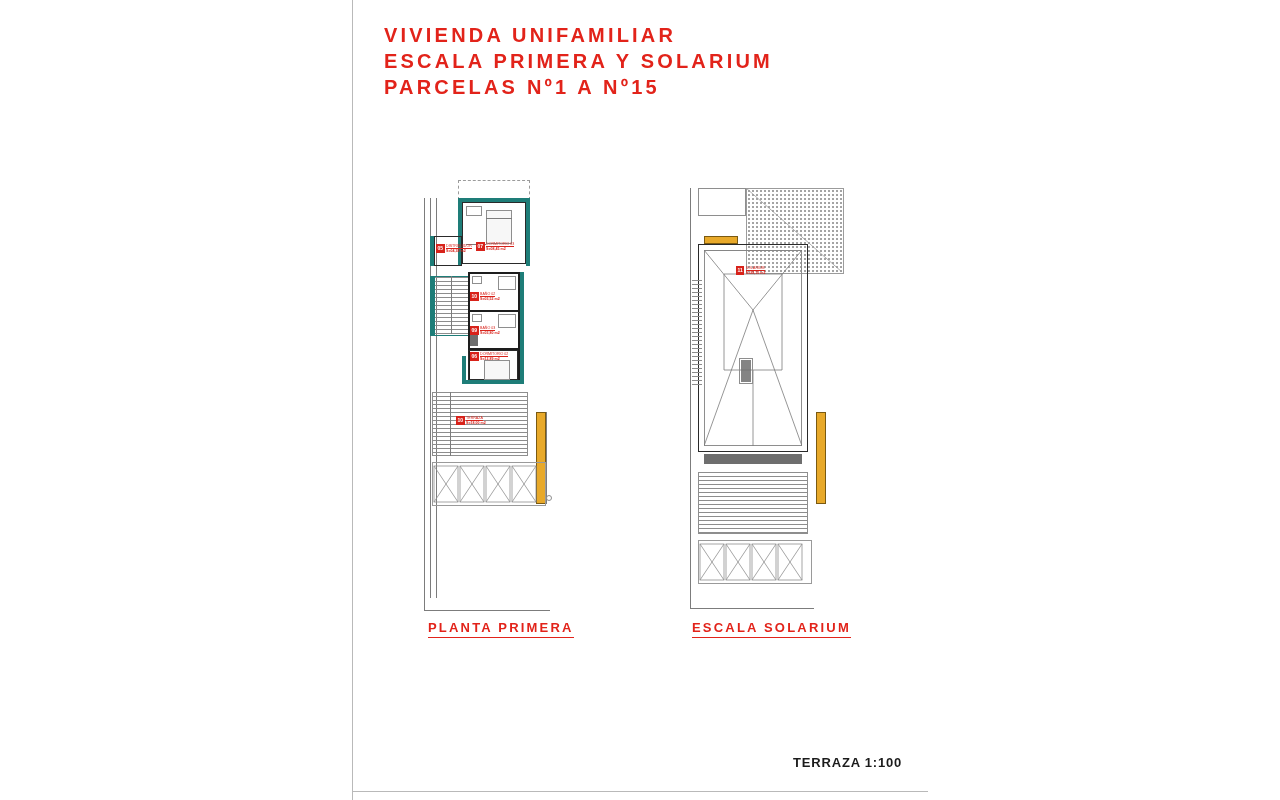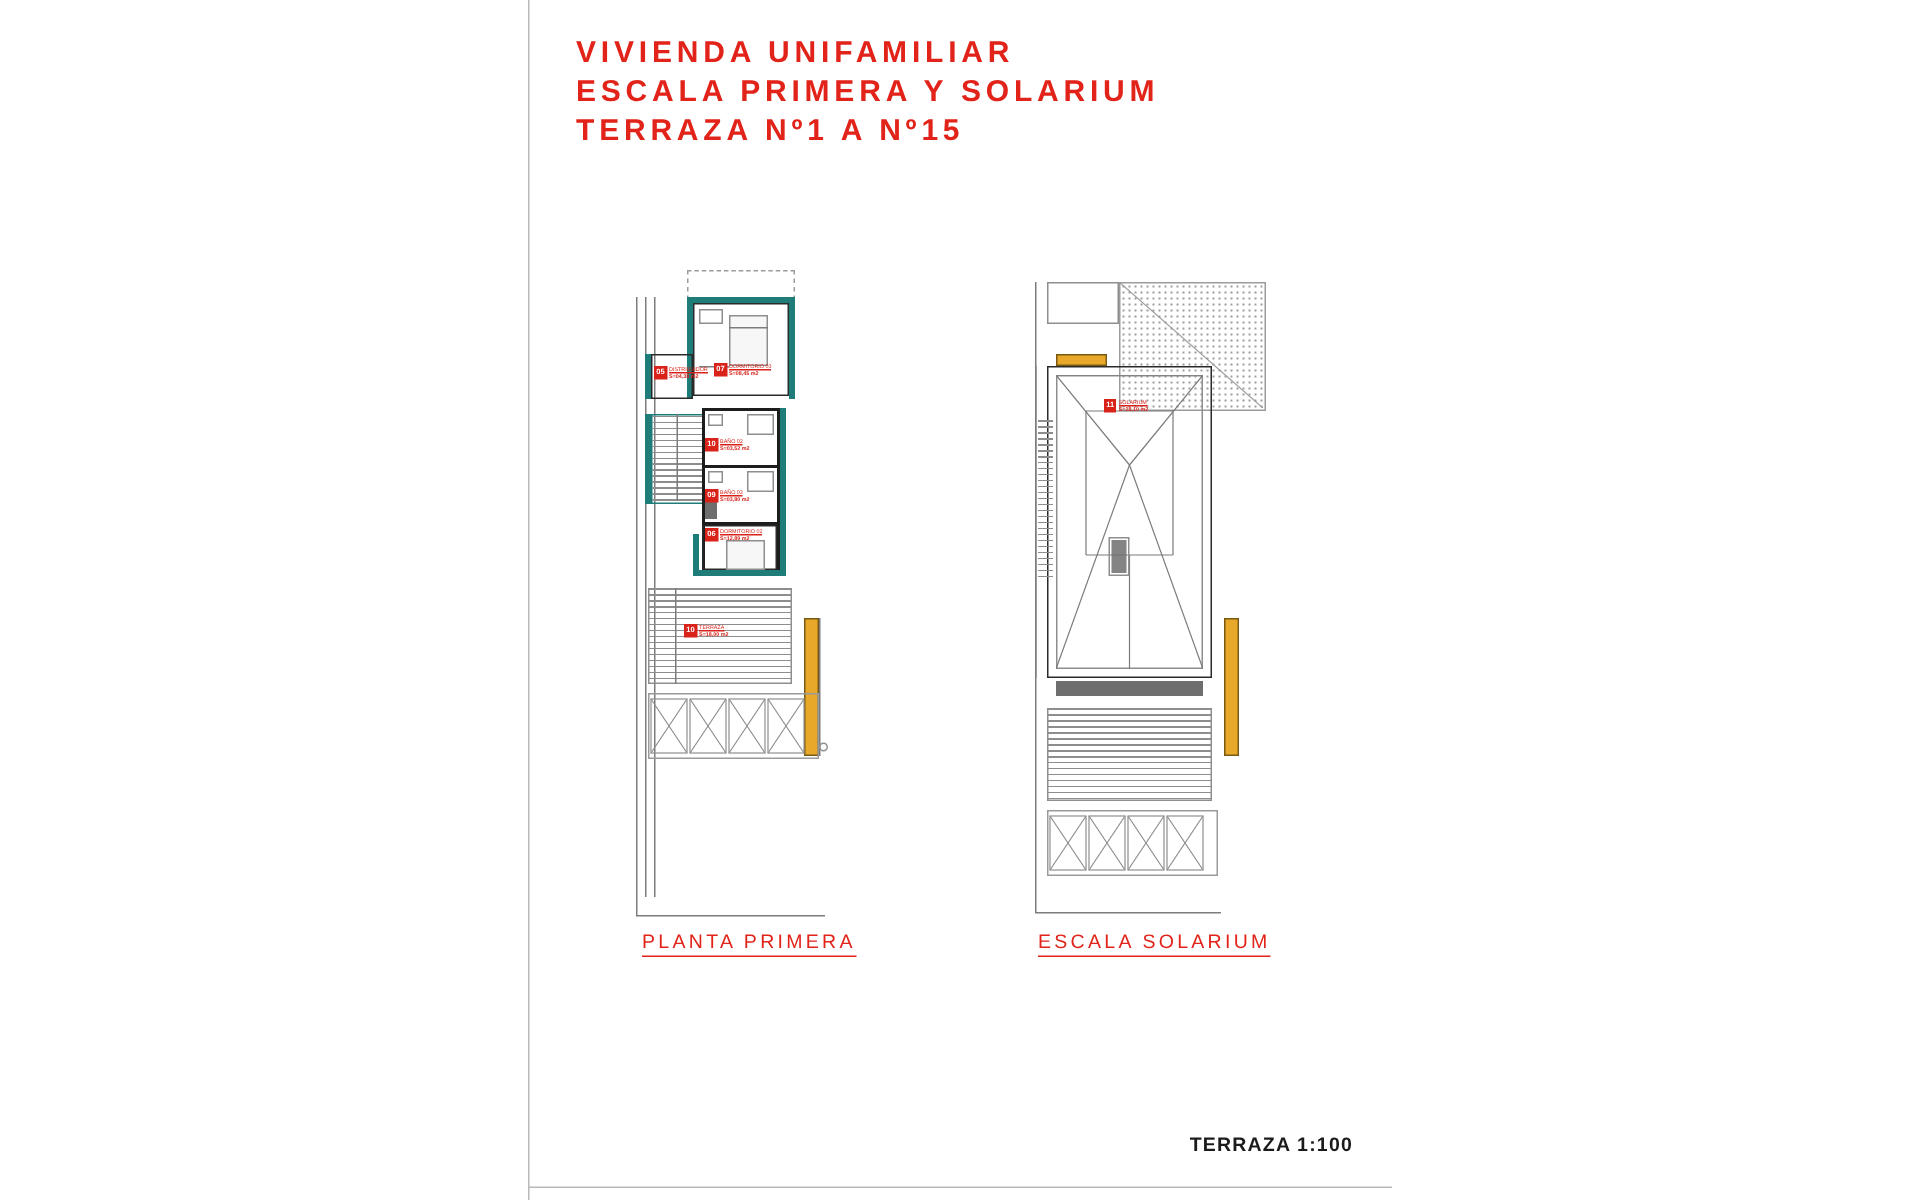--- a/index.html
+++ b/index.html
@@ -54,21 +54,21 @@
     line-height: 26px;
     white-space: nowrap;
   }
   #title-block div { }
 
   
   .plan-caption {
     position: absolute;
     color: #e2231a;
     font-size: 13px;
-    font-weight: normal;
+    font-weight: bold;
     letter-spacing: 2.2px;
     border-bottom: 1.5px solid #e2231a;
     padding-bottom: 2px;
     white-space: nowrap;
   }
   #caption-primera { left: 76px; top: 620px; }
   #caption-solarium { left: 340px; top: 620px; }
 
   #scale-label {
     position: absolute;
@@ -162,21 +162,21 @@
 <body>
 
 <div id="sheet">
 
   <div id="sheet-edge-left"></div>
   <div id="sheet-edge-bottom"></div>
 
   <div id="title-block">
     <div>VIVIENDA UNIFAMILIAR</div>
     <div>ESCALA PRIMERA Y SOLARIUM</div>
-    <div>TERRAZA Nº1 A Nº15</div>
+    <div>PARCELAS Nº1 A Nº15</div>
   </div>
 
   <div class="plan" id="plan-primera" style="left:58px; top:180px; width:200px; height:430px;">
 
     <div class="dashed" style="left:48px; top:0px; width:72px; height:20px;"></div>
 
     <div class="thin" style="left:20px; top:18px; width:1px; height:400px;"></div>
     <div class="thin" style="left:26px; top:18px; width:1px; height:400px;"></div>
 
     <div class="teal" style="left:48px; top:18px; width:72px; height:4px;"></div>

